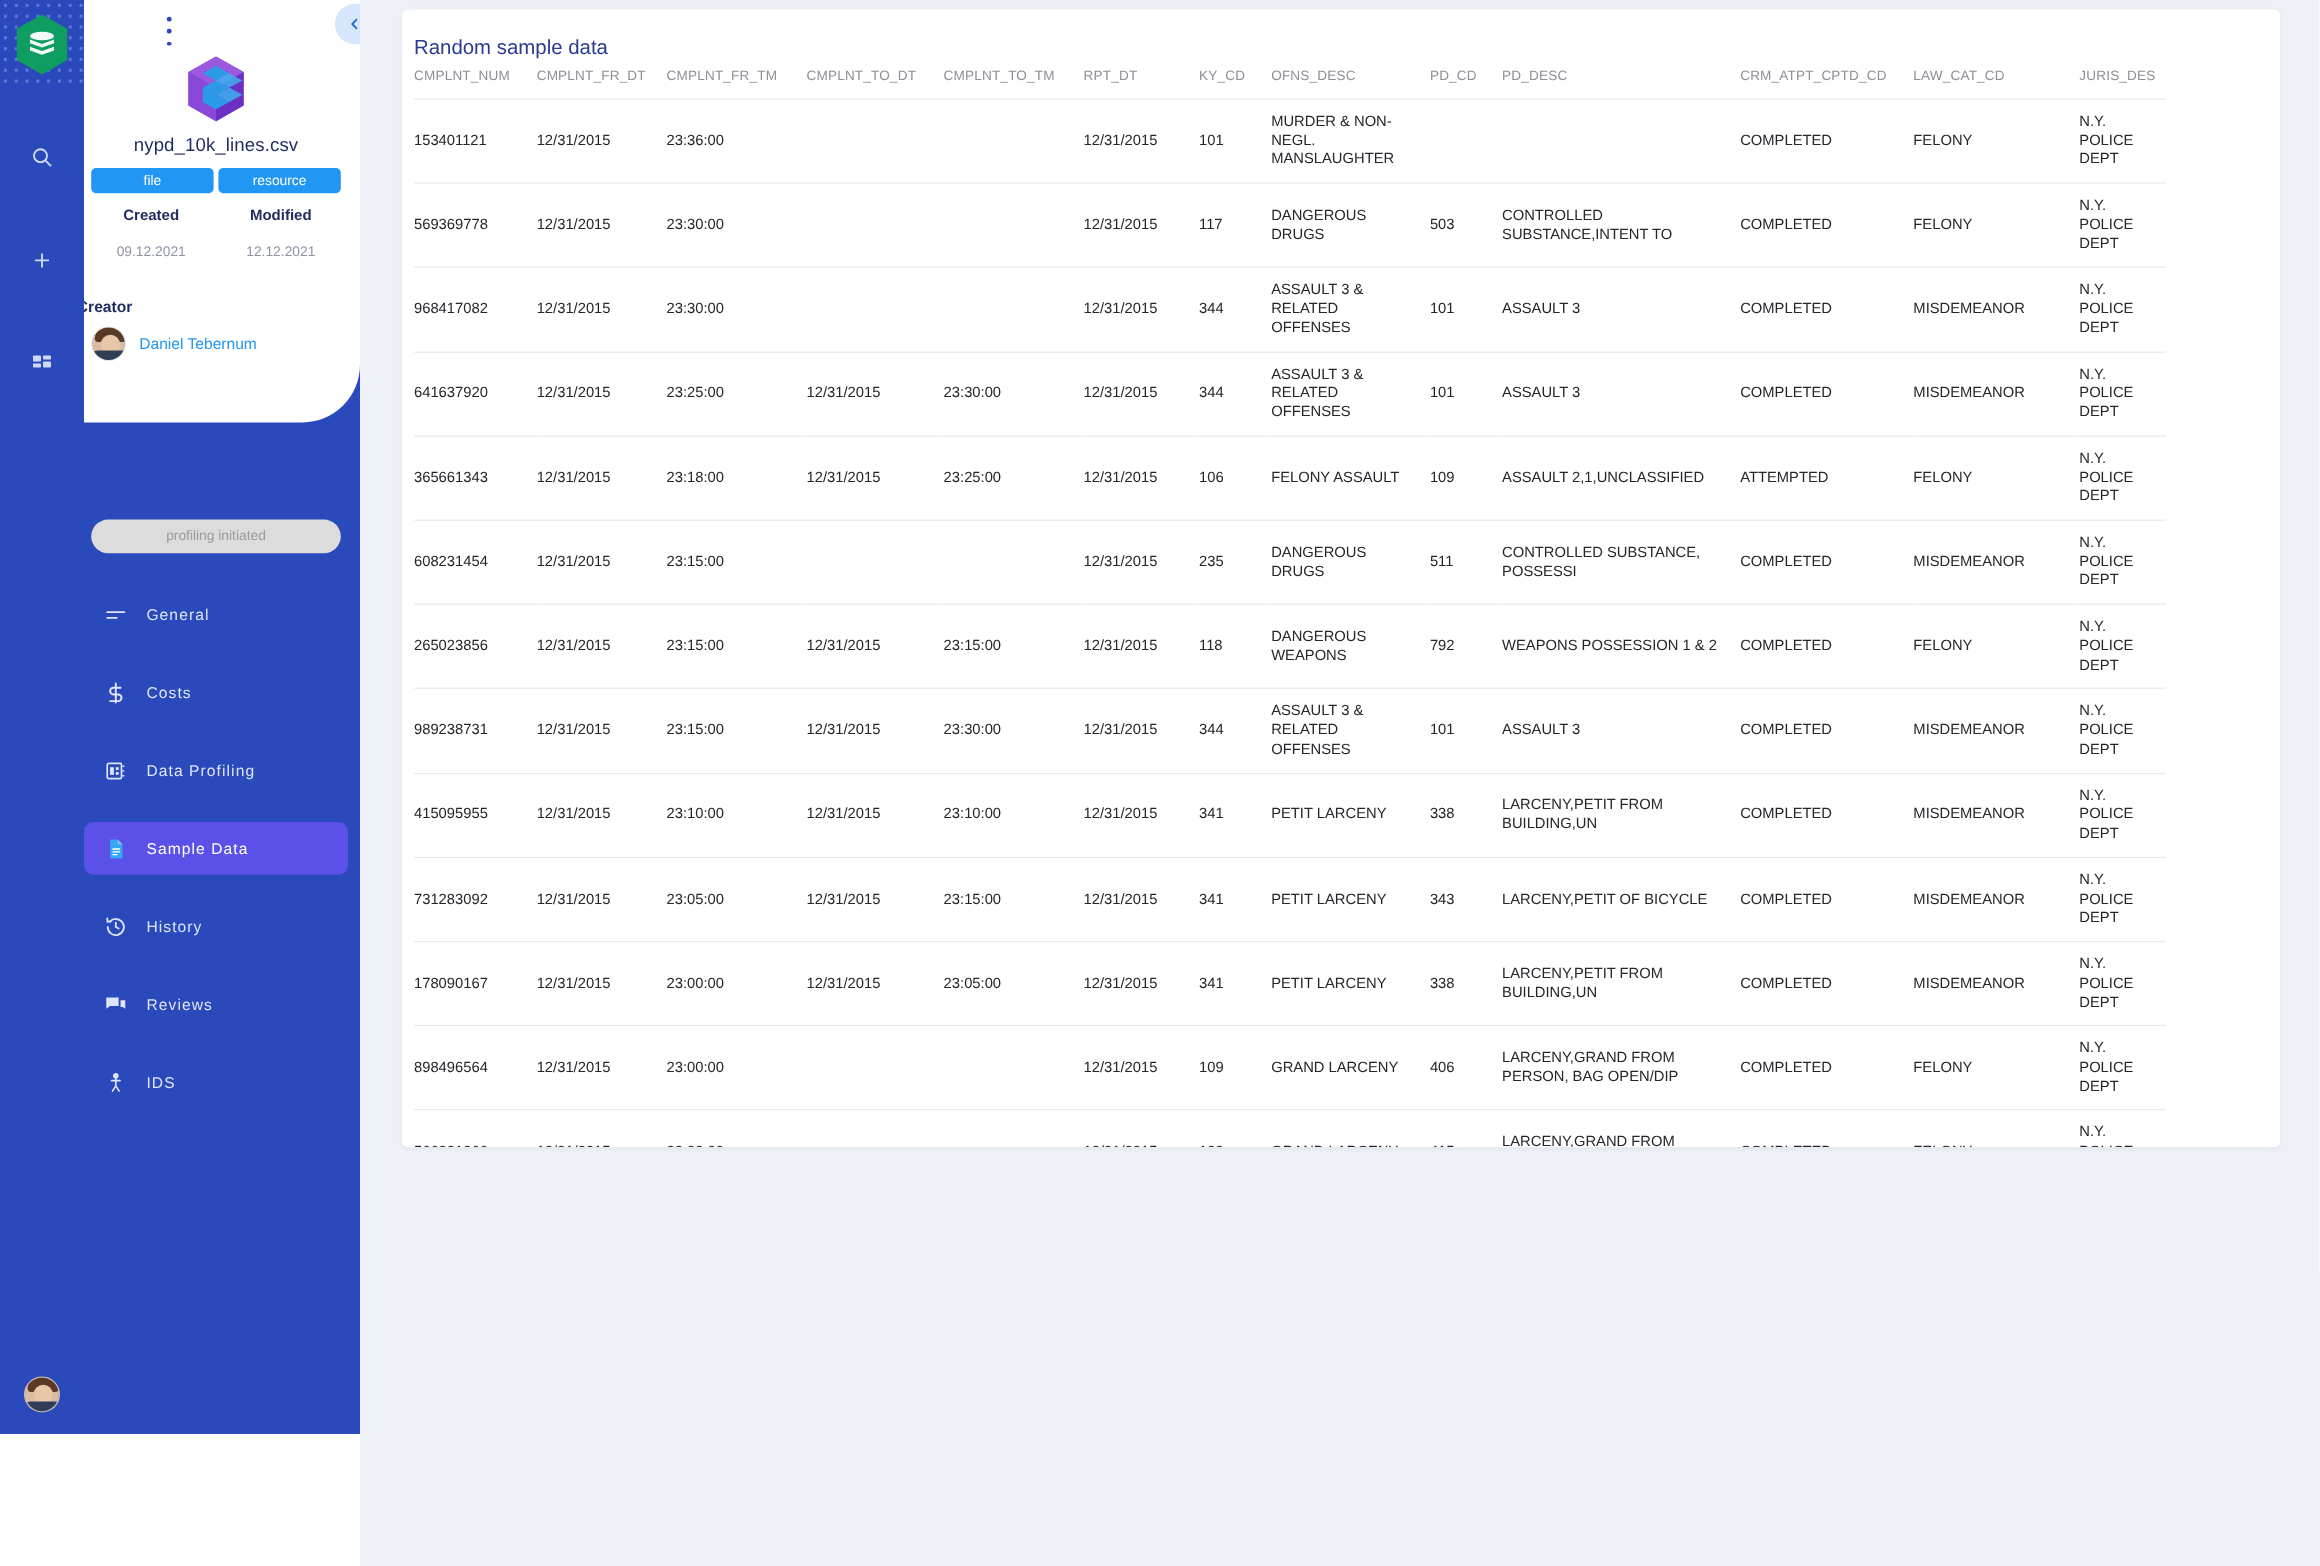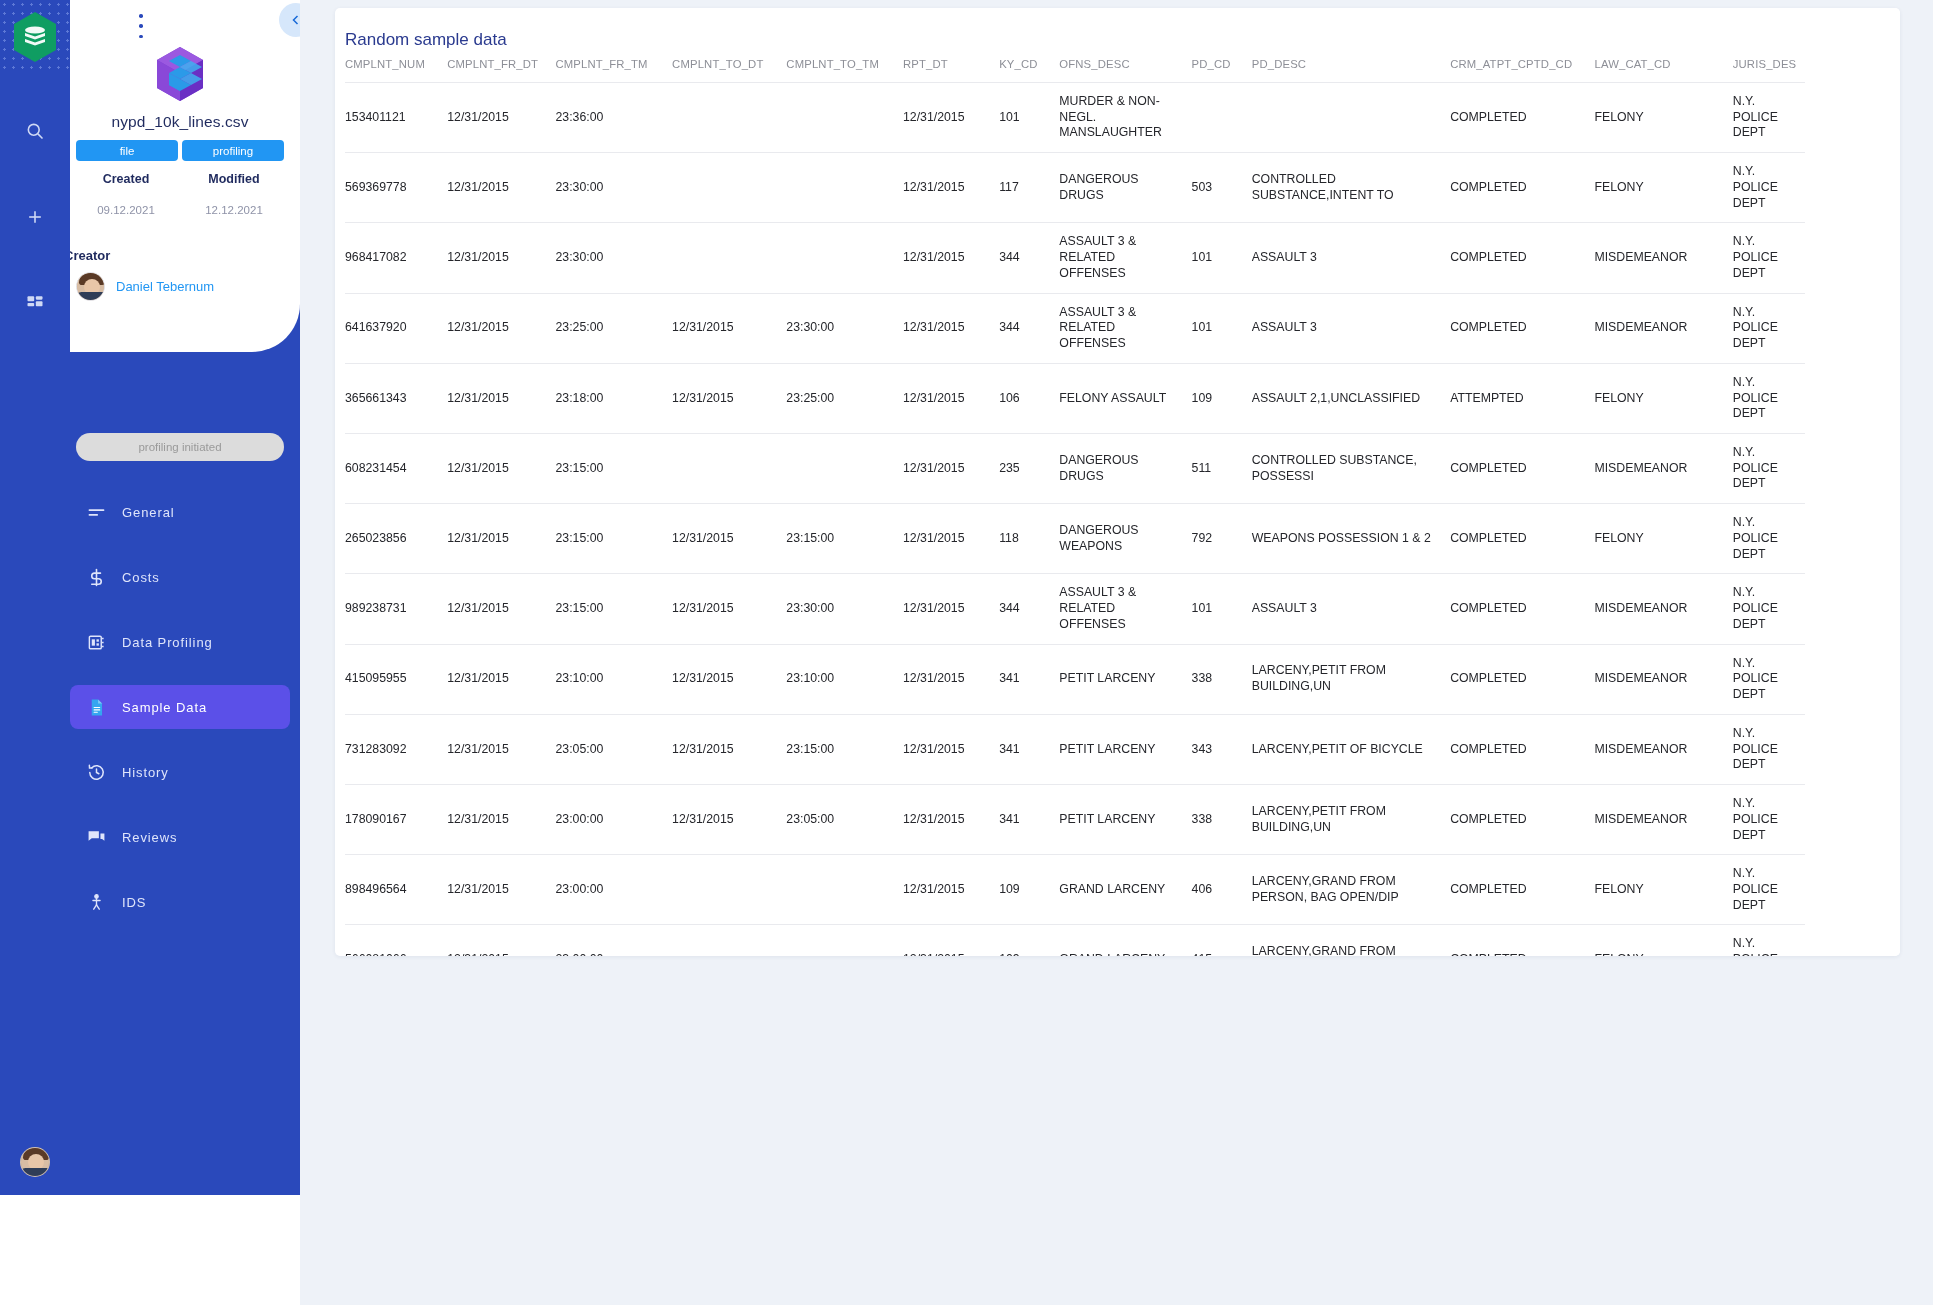--- a/index.html
+++ b/index.html
@@ -222,21 +222,21 @@
         <g fill="#3fb0f0" opacity=".85">
           <polygon points="38,16 49,22 38,28 27,22"></polygon>
           <polygon points="38,28 49,34 38,40 27,34"></polygon>
         </g>
       </svg>
 
       <div class="file-title">nypd_10k_lines.csv</div>
 
       <div class="tagrow">
         <div class="tag">file</div>
-        <div class="tag">profiling</div>
+        <div class="tag">resource</div>
       </div>
 
       <div class="metarow">
         <div class="metacol">
           <div class="meta-label">Created</div>
           <div class="meta-value">09.12.2021</div>
         </div>
         <div class="metacol">
           <div class="meta-label">Modified</div>
           <div class="meta-value">12.12.2021</div>

